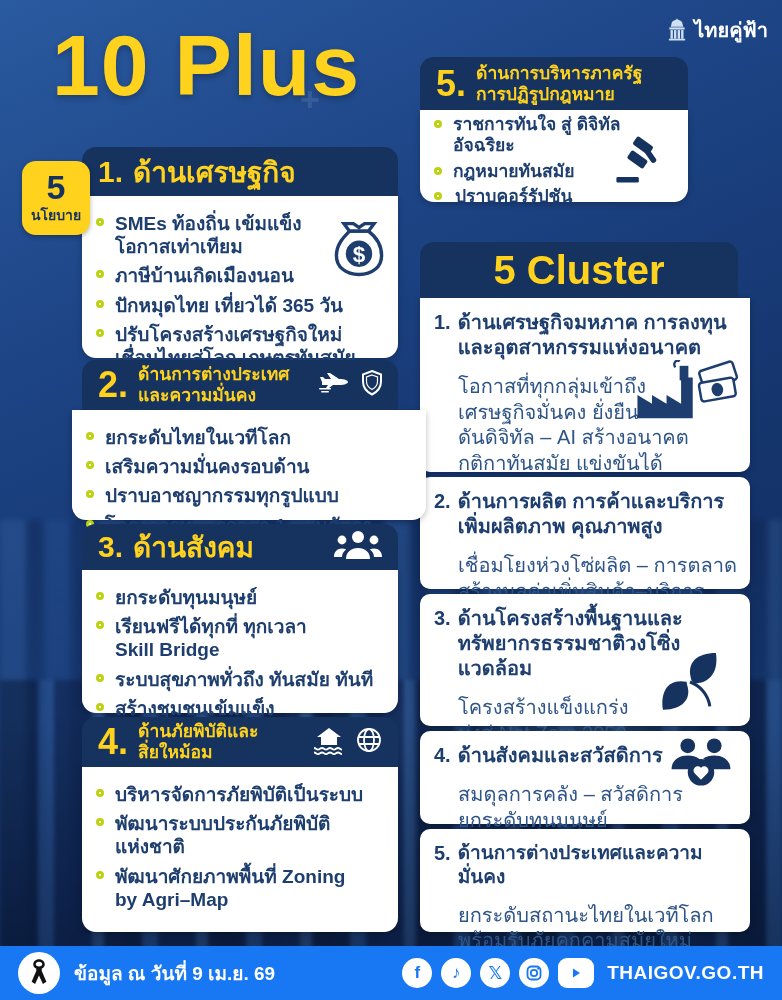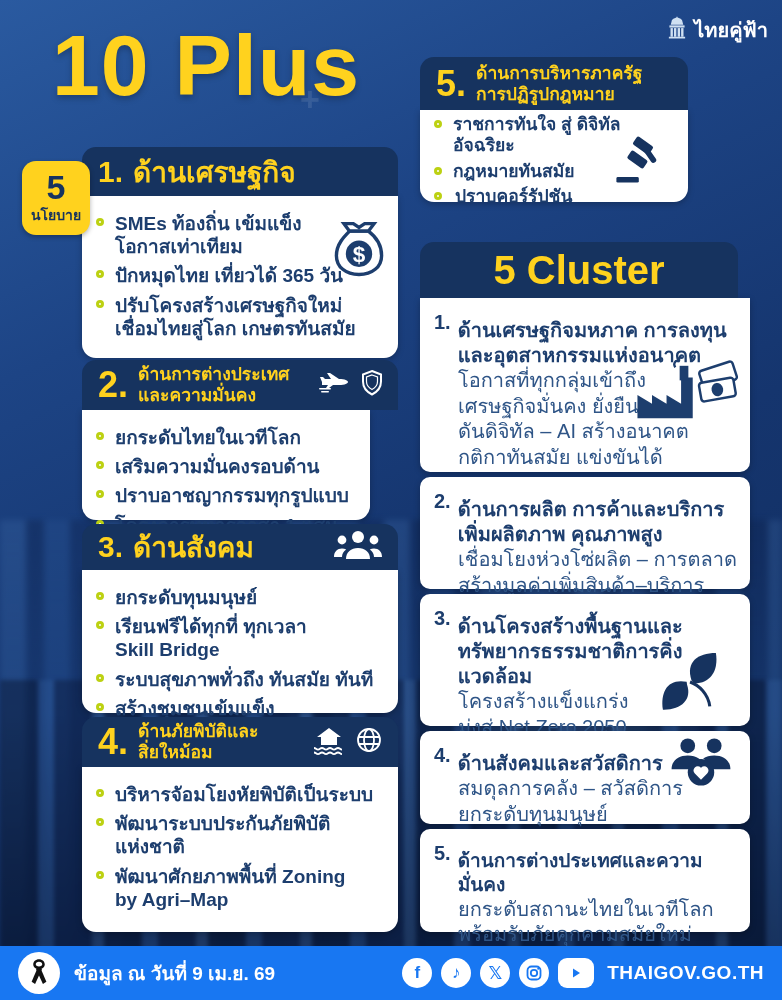--- a/index.html
+++ b/index.html
@@ -21,21 +21,21 @@
     background:repeating-linear-gradient(90deg, rgba(6,16,40,.75) 0 38px, rgba(70,120,190,.35) 38px 54px, rgba(10,24,58,.8) 54px 92px, rgba(120,170,220,.25) 92px 104px);
   }
   .glow { position:absolute; width:300px; height:220px; border-radius:50%; background:radial-gradient(closest-side, rgba(150,200,255,.25), rgba(0,0,0,0)); top:560px; left:430px; }
   .deco-plus { position:absolute; color:rgba(255,255,255,.10); font-size:34px; font-weight:bold; }
 
   .big-title {
     position:absolute; left:52px; top:16px; width:360px;
     color:#FFD21E; font-size:86px; font-weight:bold; letter-spacing:1px;
     text-shadow:0 3px 6px rgba(0,0,0,.25);
   }
-  .logo { position:absolute; right:14px; top:14px; display:flex; align-items:flex-start; gap:4px; color:#fff; }
+  .logo { position:absolute; right:14px; top:14px; display:flex; align-items:flex-end; gap:4px; color:#fff; }
   .logo-text { font-size:20px; font-weight:bold; }
 
   .badge {
     position:absolute; left:22px; top:161px; width:68px; height:74px;
     background:#FFD21E; border-radius:14px; z-index:5;
     display:flex; flex-direction:column; align-items:center; justify-content:center;
     color:#16335F; box-shadow:0 2px 5px rgba(0,0,0,.3);
   }
   .badge-num { font-size:34px; font-weight:bold; line-height:1; }
   .badge-label { font-size:14px; font-weight:bold; }
@@ -63,22 +63,22 @@
     display:flex; align-items:center; justify-content:center;
   }
   .cluster-hdr-text { color:#FFD21E; font-size:40px; font-weight:bold; }
   .cluster-card {
     position:absolute; left:420px; width:330px; background:#fff; border-radius:10px;
     padding:12px 12px 10px 14px; box-shadow:0 2px 6px rgba(0,0,0,.25);
   }
   .cluster-card.first { border-radius:0 0 10px 10px; }
   .c-head { display:flex; gap:7px; }
   .c-num { font-weight:bold; color:#1D3E6E; font-size:20px; line-height:1.25; }
-  .c-title { font-weight:bold; color:#1D3E6E; font-size:20px; line-height:1.25; white-space:pre-line;margin-top:8px; }
-  .c-body { margin-left:24px; color:#2F5587; font-size:20px; line-height:1.28; white-space:pre-line; margin-top:0; }
+  .c-title { font-weight:bold; color:#1D3E6E; font-size:20px; line-height:1.25; white-space:pre-line; }
+  .c-body { margin-left:24px; color:#2F5587; font-size:20px; line-height:1.28; white-space:pre-line; margin-top:14px; }
 
   .icon-abs { position:absolute; z-index:3; }
 
   .footer {
     position:absolute; left:0; right:0; top:946px; height:54px; background:#1877F2;
     display:flex; align-items:center; padding:0 18px; gap:14px; z-index:6;
   }
   .ribbon-circle { width:42px; height:42px; background:#fff; border-radius:50%; display:flex; align-items:center; justify-content:center; }
   .footer-note { color:#fff; font-weight:bold; font-size:19px; }
   .footer-right { margin-left:auto; display:flex; align-items:center; gap:9px; }
@@ -126,20 +126,24 @@
     <span class="hdr-title-lg">ด้านเศรษฐกิจ</span>
   </div>
   <div class="card" style="left:82px; top:196px; width:316px; height:162px;">
     <div class="b-row">
         <span class="b-dot"></span>
         <span class="b-text">SMEs ท้องถิ่น เข้มแข็ง
 โอกาสเท่าเทียม</span>
       </div>
     <div class="b-row">
         <span class="b-dot"></span>
+        <span class="b-text">ภาษีบ้านเกิดเมืองนอน</span>
+      </div>
+    <div class="b-row">
+        <span class="b-dot"></span>
         <span class="b-text">ปักหมุดไทย เที่ยวได้ 365 วัน</span>
       </div>
     <div class="b-row">
         <span class="b-dot"></span>
         <span class="b-text">ปรับโครงสร้างเศรษฐกิจใหม่
 เชื่อมไทยสู่โลก เกษตรทันสมัย</span>
       </div>
   </div>
   <div class="icon-abs" style="left:328px; top:218px;">
     <svg width="62" height="64" viewBox="0 0 32 34" fill="none" stroke="#1D3E6E" stroke-width="1.8">
@@ -159,21 +163,21 @@
             <path d="M4 14h6l-2 3h3l4-3h6c6 0 9-1.5 9-3s-3-3-9-3l-9-6h-3l4 6H7L5 6H2l2 5z"></path>
             <rect x="1" y="17" width="12" height="1.6" rx=".8"></rect>
             <rect x="3" y="20" width="8" height="1.6" rx=".8"></rect>
           </svg></span>
       <span><svg width="24" height="28" viewBox="0 0 24 28" fill="none" stroke="#fff" stroke-width="2">
             <path d="M12 2l9 3.5v7c0 6-4 10.5-9 13-5-2.5-9-7-9-13v-7z"></path>
             <path d="M12 6l5.5 2v4.5c0 3.6-2.4 6.4-5.5 8-3.1-1.6-5.5-4.4-5.5-8V8z" stroke-width="1.2"></path>
           </svg></span>
     </span>
   </div>
-  <div class="card" style="left:82px; top:410px; width:288px; height:110px;">
+  <div class="card" style="left:72px; top:410px; width:354px; height:110px;">
     <div class="b-row">
         <span class="b-dot"></span>
         <span class="b-text">ยกระดับไทยในเวทีโลก</span>
       </div>
     <div class="b-row">
         <span class="b-dot"></span>
         <span class="b-text">เสริมความมั่นคงรอบด้าน</span>
       </div>
     <div class="b-row">
         <span class="b-dot"></span>
@@ -232,21 +236,21 @@
       <span><svg width="30" height="30" viewBox="0 0 30 30" fill="none" stroke="#fff" stroke-width="1.8">
             <circle cx="15" cy="15" r="11"></circle>
             <ellipse cx="15" cy="15" rx="5" ry="11"></ellipse>
             <path d="M4.5 12h21M4.5 19h21"></path>
           </svg></span>
     </span>
   </div>
   <div class="card" style="left:82px; top:767px; width:316px; height:165px; border-radius:0 0 14px 14px;">
     <div class="b-row">
         <span class="b-dot"></span>
-        <span class="b-text">บริหารจัอมโยงหัยพิบัติเป็นระบบ</span>
+        <span class="b-text">บริหารจัดการภัยพิบัติเป็นระบบ</span>
       </div>
     <div class="b-row">
         <span class="b-dot"></span>
         <span class="b-text">พัฒนาระบบประกันภัยพิบัติ
 แห่งชาติ</span>
       </div>
     <div class="b-row">
         <span class="b-dot"></span>
         <span class="b-text">พัฒนาศักยภาพพื้นที่ Zoning
 by Agri–Map</span>
@@ -322,21 +326,21 @@
 เพิ่มผลิตภาพ คุณภาพสูง</span>
     </div>
     <div class="c-body">เชื่อมโยงห่วงโซ่ผลิต – การตลาด
 สร้างมูลค่าเพิ่มสินค้า–บริการ</div>
   </div>
 
   <div class="cluster-card" style="top:594px; height:132px;">
     <div class="c-head">
       <span class="c-num">3.</span>
       <span class="c-title">ด้านโครงสร้างพื้นฐานและ
-ทรัพยากรธรรมชาติการคิ่งแวดล้อม</span>
+ทรัพยากรธรรมชาติวงโซิ่งแวดล้อม</span>
     </div>
     <div class="c-body">โครงสร้างแข็งแกร่ง
 มุ่งสู่ Net Zero 2050
 เพิ่มขีดแข่งขันโลก</div>
   </div>
   <div class="icon-abs" style="left:655px; top:650px;">
     <svg width="70" height="64" viewBox="0 0 46 42" fill="#16335F">
       <path d="M24 20C20 8 28 2 40 2c2 12-4 20-14 20z"></path>
       <path d="M22 22C10 18 4 26 4 38c12 2 20-4 18-14z" transform="rotate(-8 13 30)"></path>
       <path d="M23 21c6 2 12 8 13 16" stroke="#16335F" stroke-width="2" fill="none"></path>

